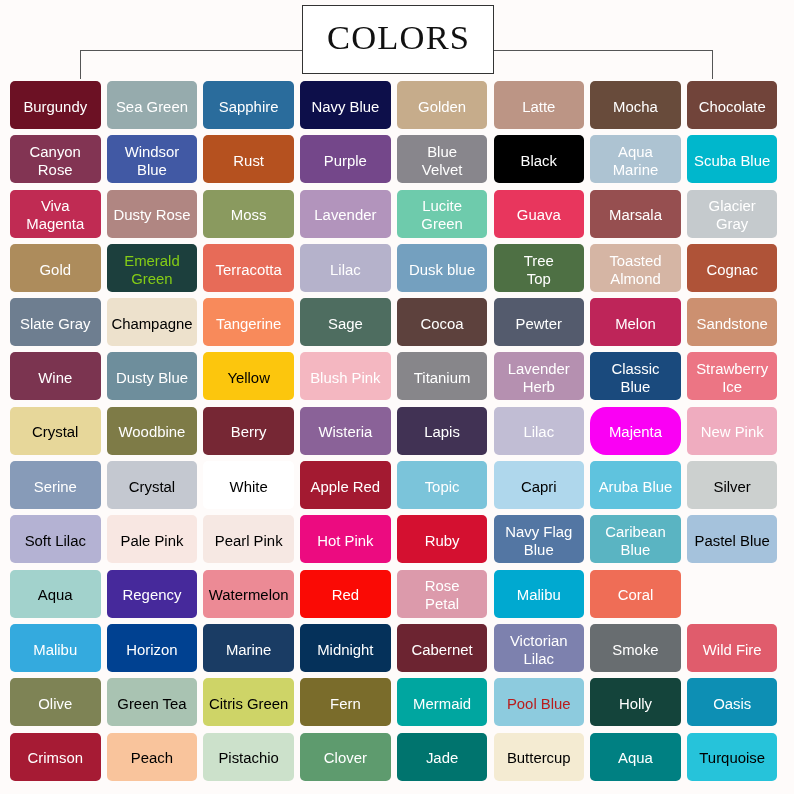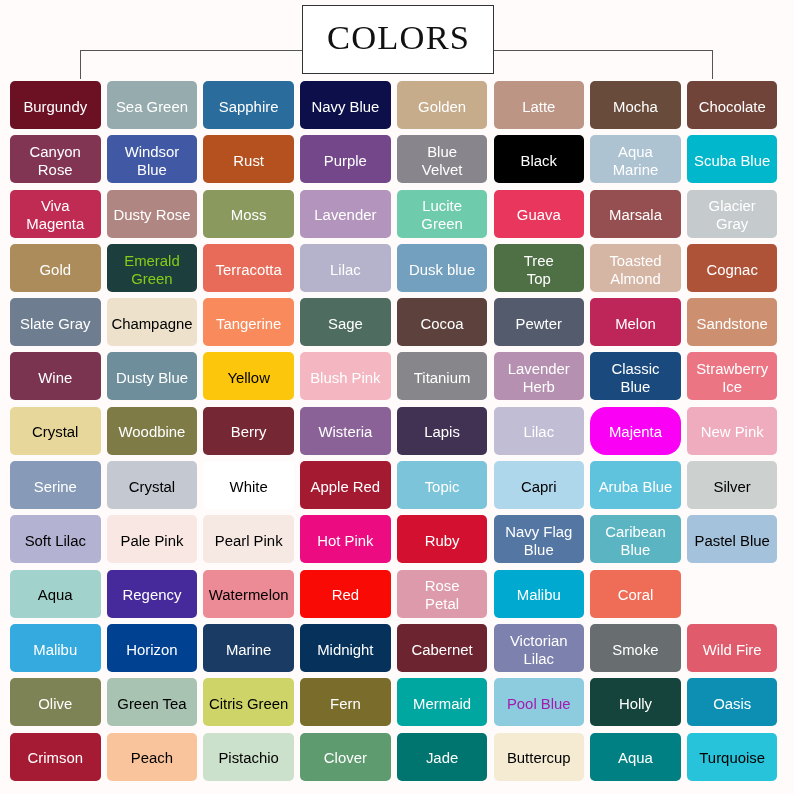--- a/index.html
+++ b/index.html
@@ -347,21 +347,21 @@
       </div>
       <div class="sw" style="background: rgb(206, 212, 103); color: rgb(0, 0, 0);">
         <span class="sw-label">Citris Green</span>
       </div>
       <div class="sw" style="background: rgb(122, 108, 43); color: rgb(255, 255, 255);">
         <span class="sw-label">Fern</span>
       </div>
       <div class="sw" style="background: rgb(0, 166, 160); color: rgb(255, 255, 255);">
         <span class="sw-label">Mermaid</span>
       </div>
-      <div class="sw" style="background: rgb(141, 203, 222); color: #a21caf;">
+      <div class="sw" style="background: rgb(141, 203, 222); color: #b91c1c;">
         <span class="sw-label">Pool Blue</span>
       </div>
       <div class="sw" style="background: rgb(20, 68, 59); color: rgb(255, 255, 255);">
         <span class="sw-label">Holly</span>
       </div>
       <div class="sw" style="background: rgb(13, 143, 180); color: rgb(255, 255, 255);">
         <span class="sw-label">Oasis</span>
       </div>
     </div>
     <div class="row">

